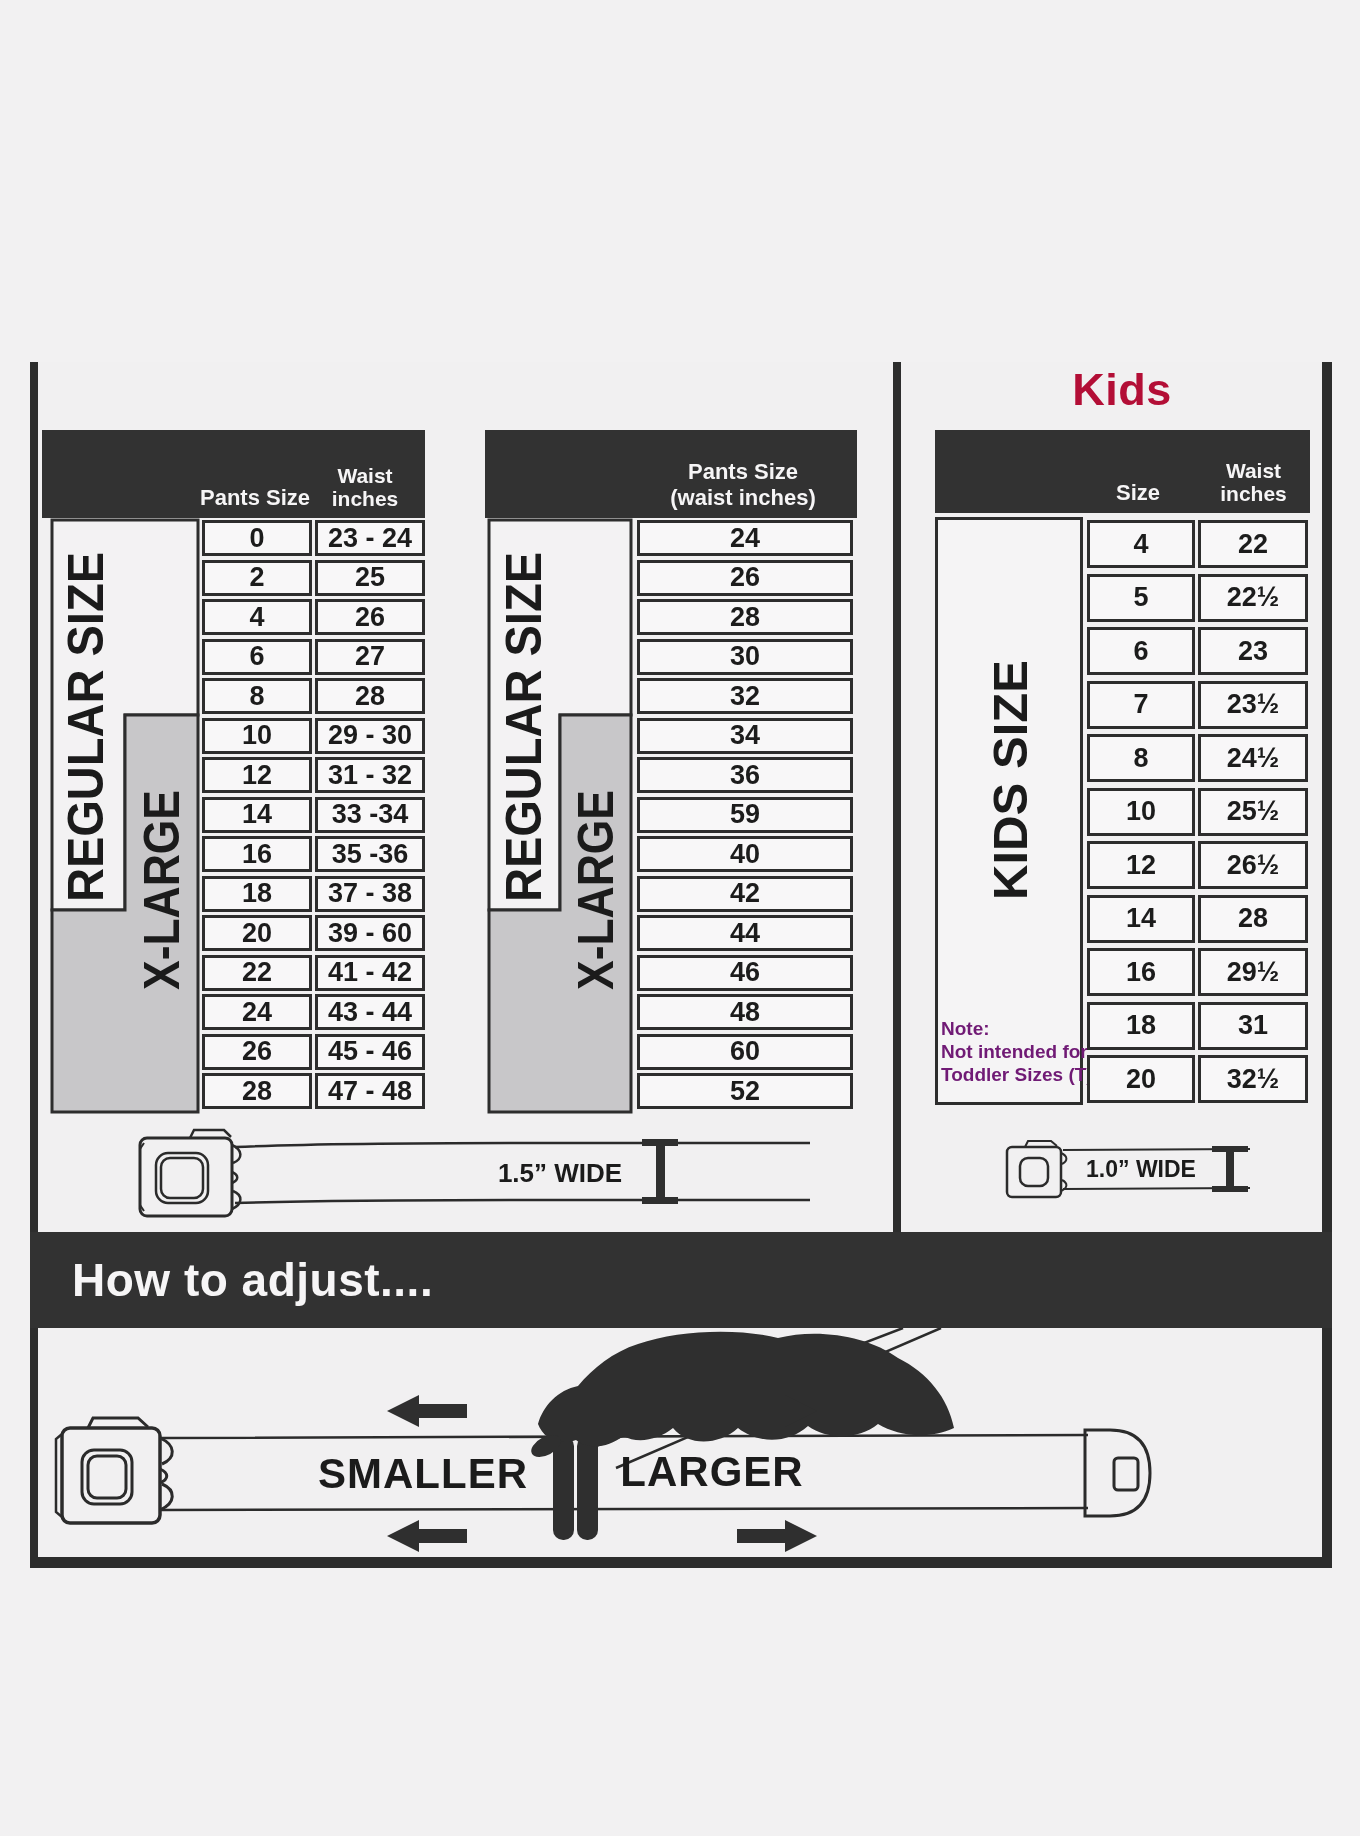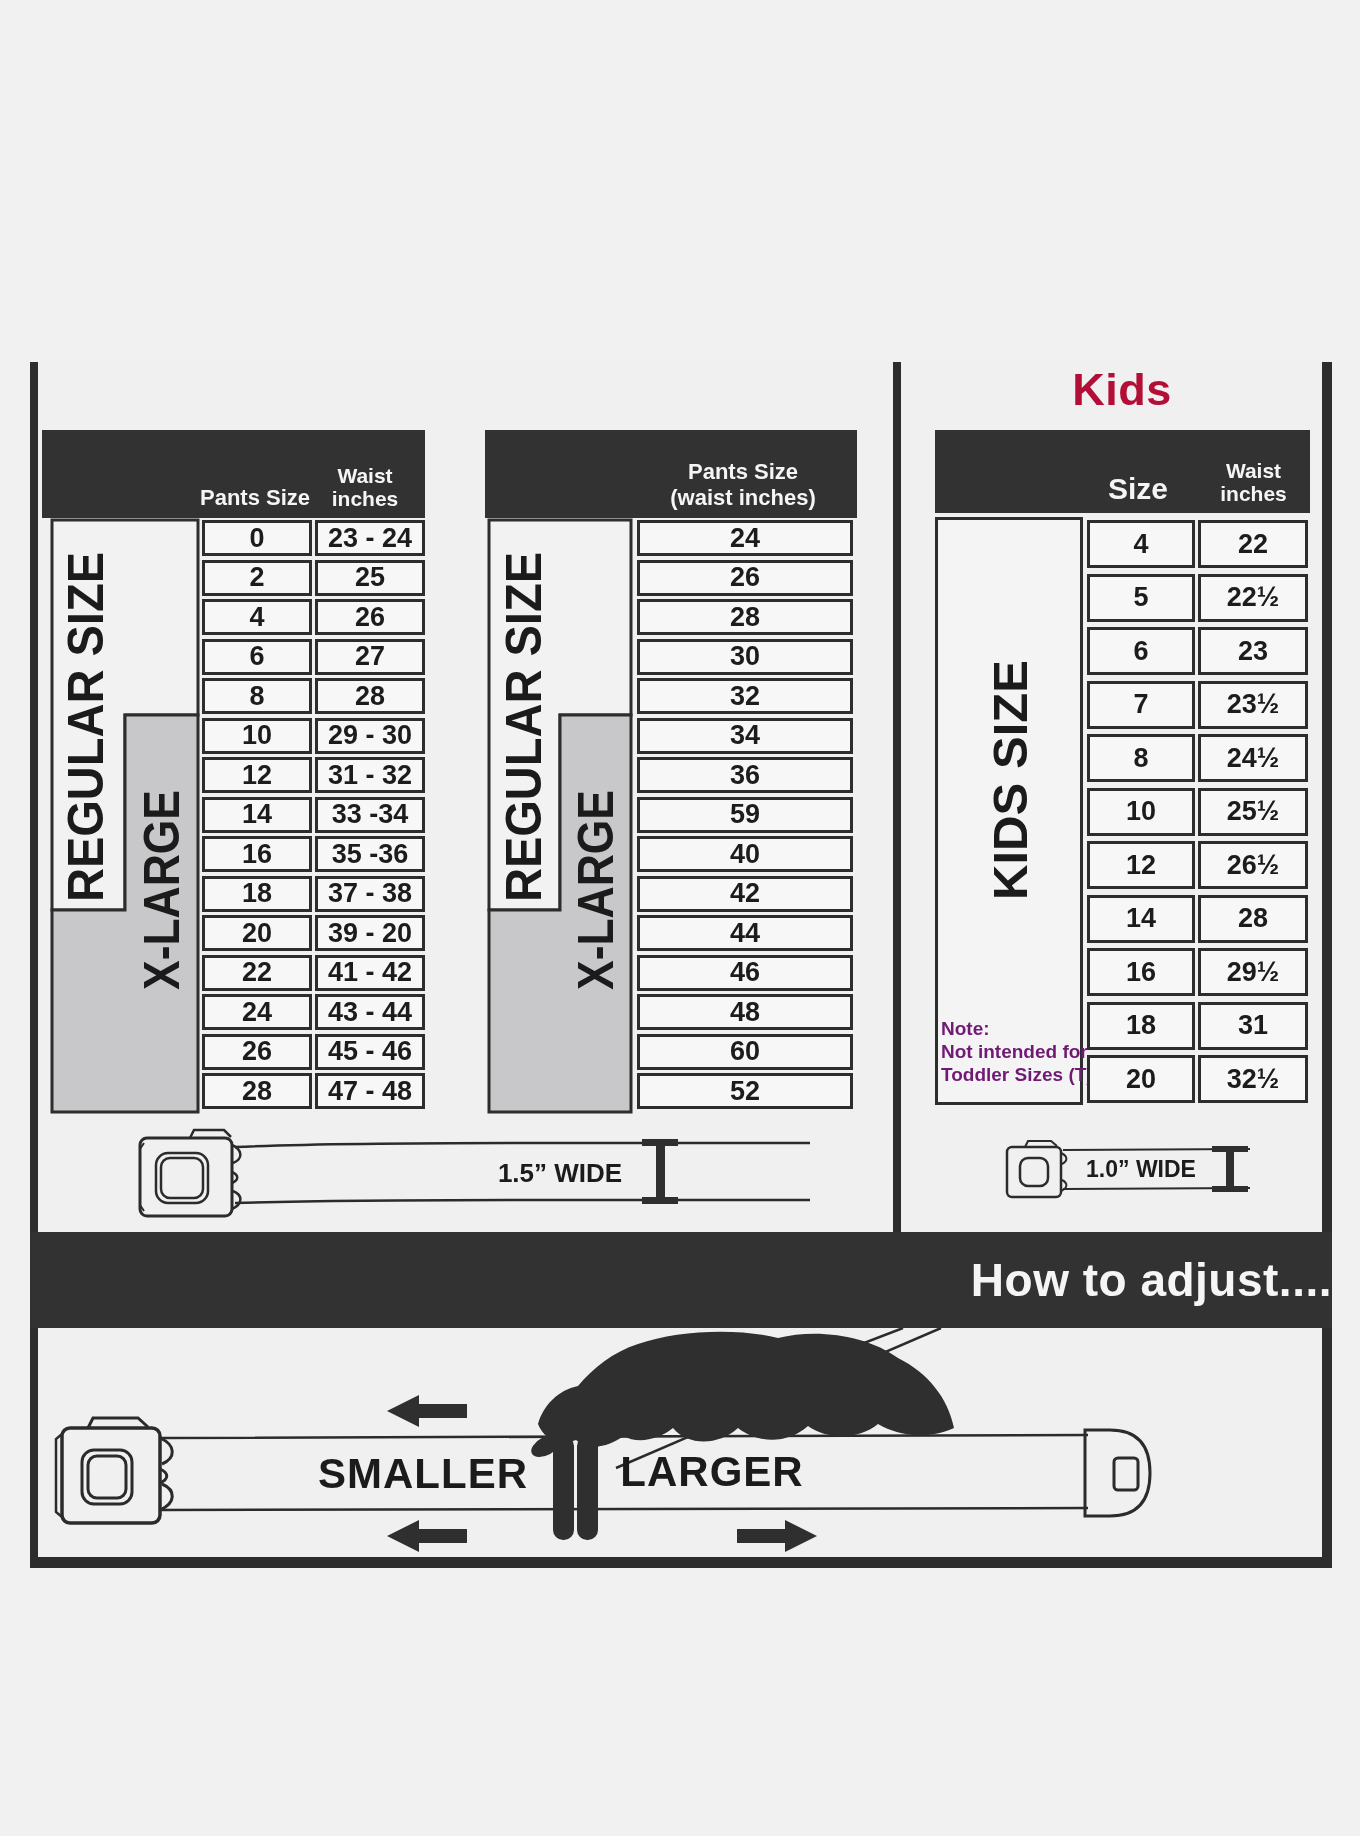--- a/index.html
+++ b/index.html
@@ -5,21 +5,21 @@
   html,body{margin:0;padding:0;background:#e9e8e9;}
   .canvas{position:relative;width:1360px;height:1836px;background:#f2f1f2;
           font-family:"Liberation Sans",sans-serif;overflow:hidden;}
   .abs{position:absolute;}
 
   
   .title-bar{left:30px;top:268px;width:1302px;height:94px;background:#323232;
              display:flex;align-items:center;justify-content:center;}
   .title-bar span{color:#f6f5f6;font-weight:bold;font-size:56px;letter-spacing:1px;}
   .howto-bar{left:30px;top:1232px;width:1302px;height:96px;background:#323232;
-             display:flex;align-items:center;justify-content:flex-end;}
+             display:flex;align-items:center;}
   .howto-bar span{color:#f6f5f6;font-weight:bold;font-size:46px;padding-left:42px;letter-spacing:0.5px;}
   .main-bg{left:38px;top:362px;width:1284px;height:870px;background:#f1f0f1;}
   .illus-bg{left:38px;top:1328px;width:1284px;height:229px;background:#f1f0f1;}
   .frame-left{left:30px;top:362px;width:8px;height:1206px;background:#2d2d2d;}
   .frame-right{left:1322px;top:362px;width:10px;height:1206px;background:#2d2d2d;}
   .frame-bottom{left:30px;top:1557px;width:1302px;height:11px;background:#2d2d2d;}
   .divider{left:893px;top:362px;width:8px;height:870px;background:#2d2d2d;}
 
   
   .section-heading{top:364px;width:220px;text-align:center;color:#b30e36;
@@ -28,21 +28,21 @@
 
   
   .thead{background:#323232;color:#f6f5f6;font-weight:bold;}
   .thead .lbl{position:absolute;text-align:center;}
   .women-header{left:42px;top:430px;width:383px;height:88px;}
   .men-header{left:485px;top:430px;width:372px;height:88px;}
   .kids-header{left:935px;top:430px;width:375px;height:83px;}
   .wh1{left:156px;bottom:7px;width:114px;font-size:22px;}
   .wh2{left:268px;bottom:7px;width:110px;font-size:21px;line-height:1.12;}
   .mh1{left:148px;bottom:7px;width:220px;font-size:22px;line-height:1.18;}
-  .kh1{left:148px;bottom:7px;width:110px;font-size:30px;}
+  .kh1{left:148px;bottom:7px;width:110px;font-size:22px;}
   .kh2{left:262px;bottom:7px;width:113px;font-size:21px;line-height:1.12;}
 
   
   .rows{position:absolute;display:flex;flex-direction:column;}
   .women-rows{left:202px;top:520px;gap:3.5px;}
   .men-rows{left:637px;top:520px;gap:3.5px;}
   .kids-rows{left:1087px;top:520px;gap:5.5px;}
   .trow{display:flex;gap:3px;}
   .tcell{box-sizing:border-box;border:3px solid #2d2d2d;background:#f8f7f8;
          font-weight:bold;font-size:27px;color:#1c1c1c;
@@ -128,21 +128,21 @@
       <div class="trow">
         <div class="tcell w1">16</div>
         <div class="tcell w2">35 -36</div>
       </div>
       <div class="trow">
         <div class="tcell w1">18</div>
         <div class="tcell w2">37 - 38</div>
       </div>
       <div class="trow">
         <div class="tcell w1">20</div>
-        <div class="tcell w2">39 - 20</div>
+        <div class="tcell w2">39 - 60</div>
       </div>
       <div class="trow">
         <div class="tcell w1">22</div>
         <div class="tcell w2">41 - 42</div>
       </div>
       <div class="trow">
         <div class="tcell w1">24</div>
         <div class="tcell w2">43 - 44</div>
       </div>
       <div class="trow">

